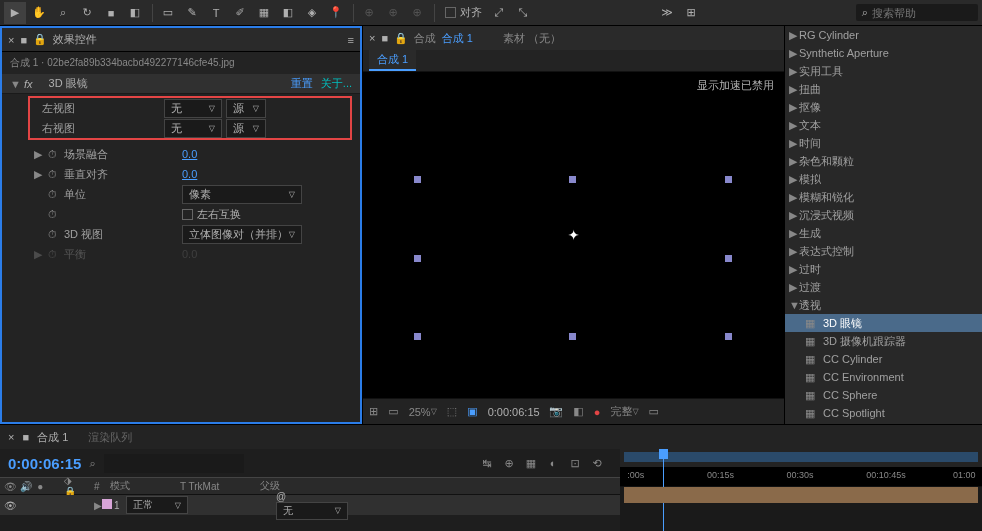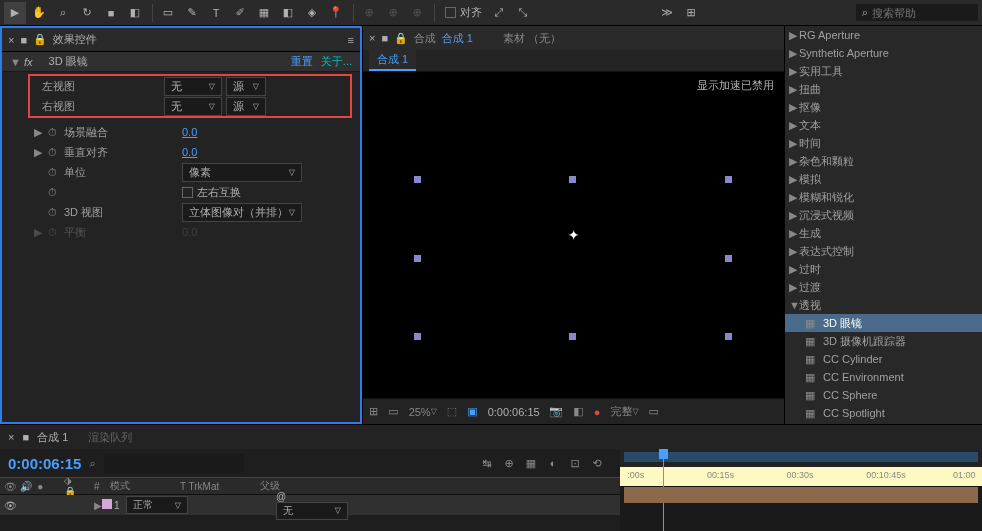--- a/index.html
+++ b/index.html
@@ -246,21 +246,21 @@
       height: 20px;
       display: flex;
       align-items: center;
       background: #303030;
       font-size: 10px;
     }
     .tl-layer > div { padding: 0 4px; }
     .tl-right { flex: 1; background: #1a1a1a; position: relative; }
     .tl-ruler {
       height: 20px;
-      background: #fef9c3;
+      background: #000000;
       border-bottom: 1px solid #111;
       position: relative;
       color: #888;
       font-size: 9px;
     }
     .tl-tick { position: absolute; top: 3px; }
     .tl-playhead {
       position: absolute;
       top: 0;
       bottom: 0;
@@ -352,20 +352,21 @@
 <div class="main-row">
 
   <div class="panel-left">
     <div class="panel-header">
       <span style="margin-right:6px">×</span>
       <span style="margin-right:6px">■</span>
       <span style="margin-right:6px;color:#888">🔒</span>
       <span class="tab">效果控件</span>
       <span style="margin-left:auto">≡</span>
     </div>
+    <div class="info-line">合成 1 · 02be2fa89b334bacbd492277146cfe45.jpg</div>
     <div class="fx-row">
       <span class="triangle">▼</span>
       <span style="font-style:italic;margin-right:16px">fx</span>
       <span class="fx-label">3D 眼镜</span>
       <span class="blue-link">重置</span>
       <span class="cyan-link">关于...</span>
     </div>
 
     <div class="highlight-box">
       <div class="prop-row">
@@ -492,21 +493,21 @@
           <span class="caret">▽</span>
         </span>
       <span class="vc-item">▭</span>
     </div>
   </div>
 
   <div class="panel-right">
     <div id="categories">
         <div class="category">
           <span class="tri">▶</span>
-          <span>RG Aperture</span>
+          <span>RG Cylinder</span>
         </div>
         <div class="category">
           <span class="tri">▶</span>
           <span>Synthetic Aperture</span>
         </div>
         <div class="category">
           <span class="tri">▶</span>
           <span>实用工具</span>
         </div>
         <div class="category">

